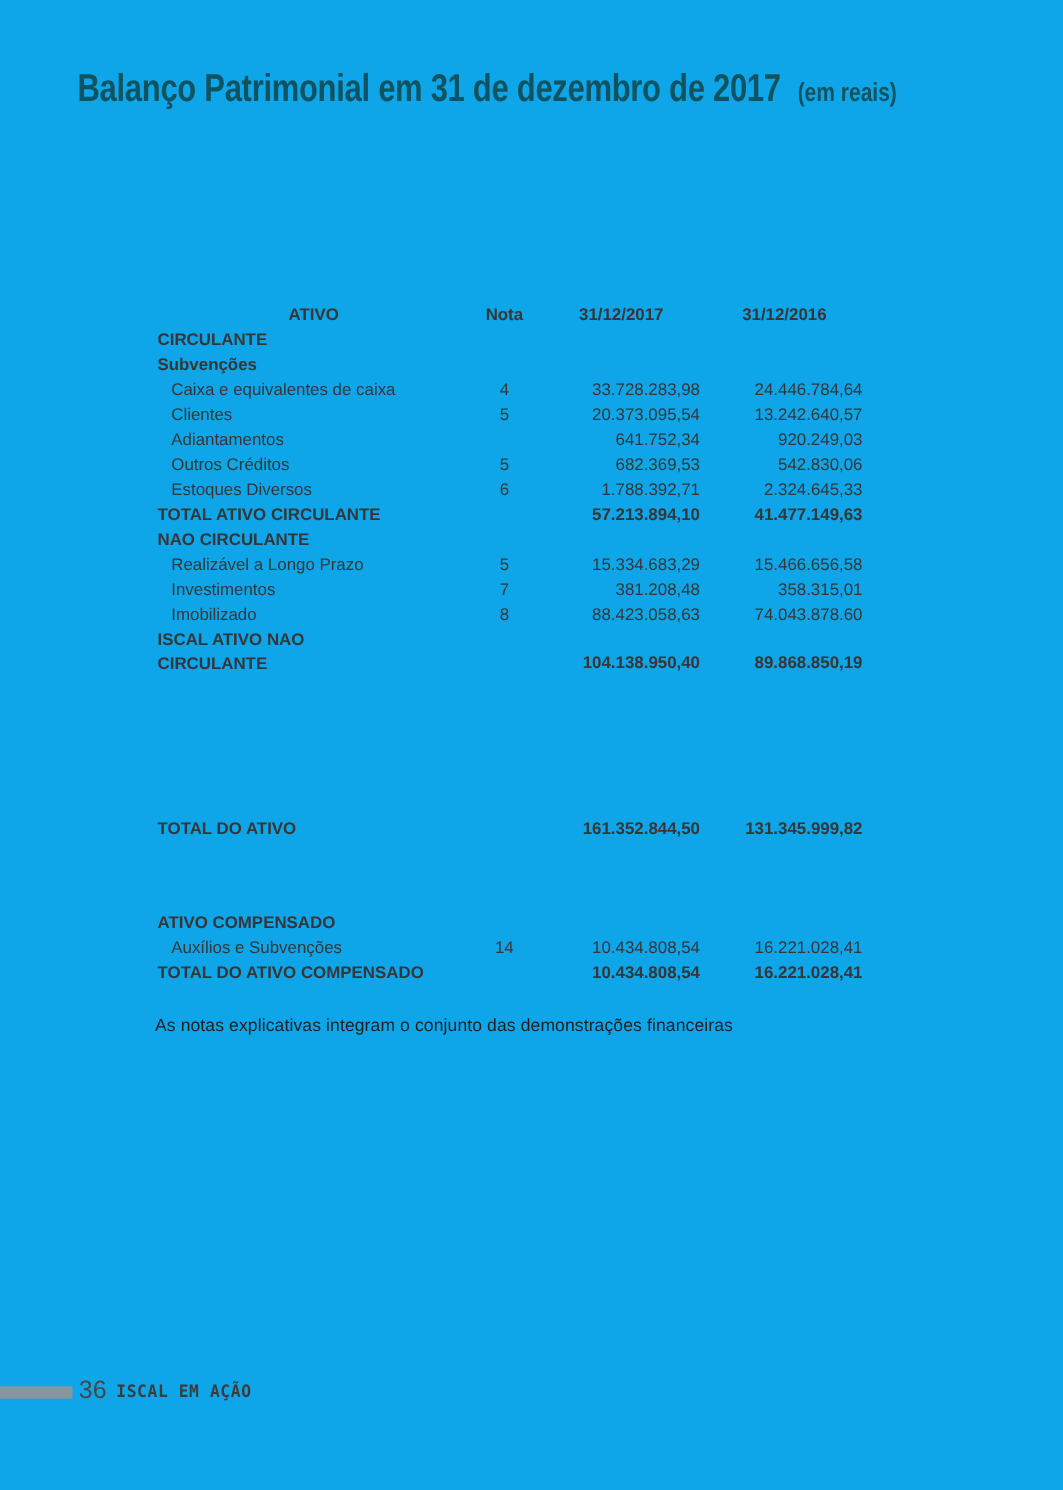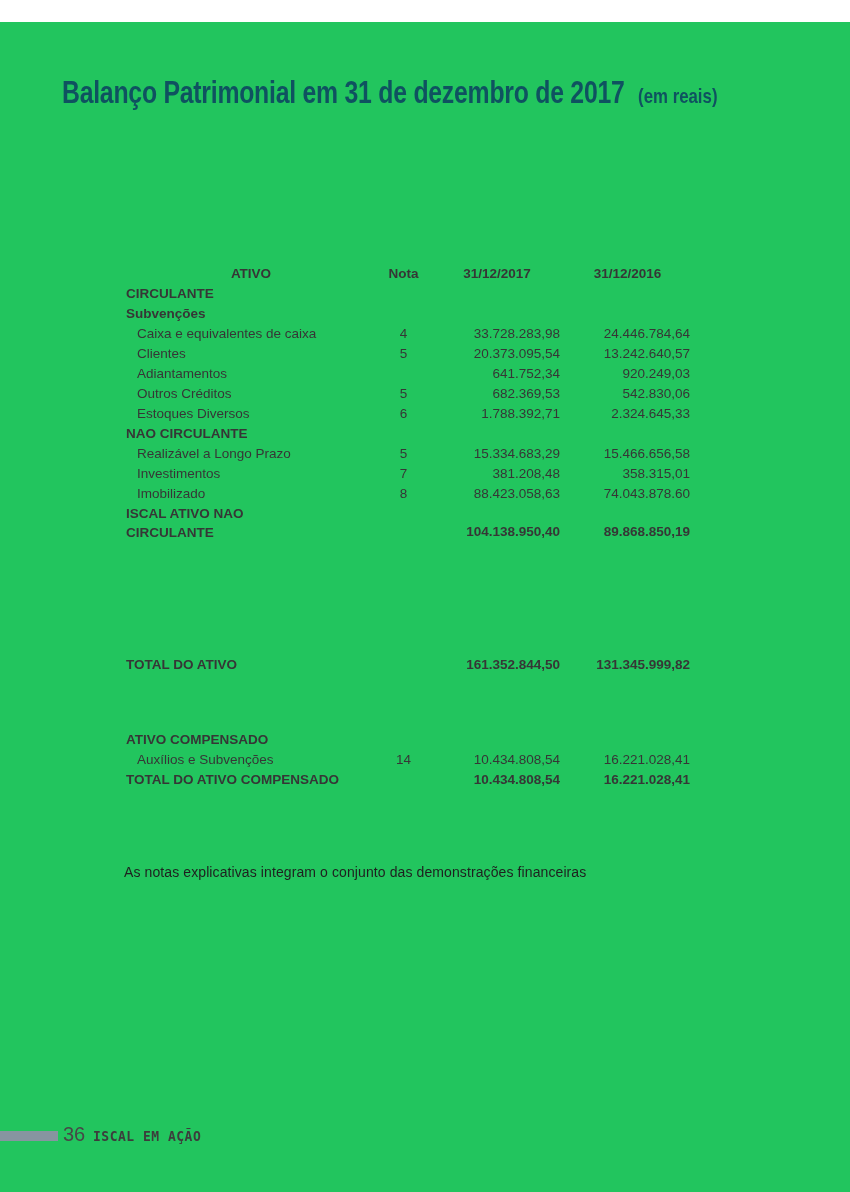--- a/index.html
+++ b/index.html
@@ -7,21 +7,21 @@
     --bar-color:#8795a0;
     --text-color:#363636;
   }
   *{margin:0;padding:0;box-sizing:border-box;}
   html,body{background:#ffffff;}
   body{
     width:850px;height:1192px;position:relative;overflow:hidden;
     font-family:"Liberation Sans","DejaVu Sans",sans-serif;
     color:var(--text-color);
   }
-  .page{position:absolute;inset:0;background:#22c55e;margin-top:22px;}
+  .page{position:absolute;inset:0;background:#0ea5e9;}
 
   
   .title{
     position:absolute;left:62px;top:52px;white-space:nowrap;
     color:var(--title-color);font-weight:bold;
     transform:scaleX(0.80);transform-origin:left center;
   }
   .title-main{font-size:31px;letter-spacing:-0.3px;}
   .title-suffix{font-size:21px;margin-left:8px;}
 
@@ -41,21 +41,21 @@
   .row.section .label{font-weight:bold;}
   .row.item .label{padding-left:11px;}
   .row.total .cell{font-weight:bold;}
   .row.total2{height:38px;align-items:flex-end;}
   .row.total2 .cell{font-weight:bold;}
   .row.total2 .label{white-space:pre-line;line-height:19px;}
   .spacer{width:100%;}
 
   
   .footnote{
-    position:absolute;left:124px;top:842px;
+    position:absolute;left:124px;top:812px;
     font-size:14px;color:#1f1f1f;letter-spacing:0.1px;
   }
 
   
   .footer{position:absolute;left:0;top:1100px;width:715px;height:30px;}
   .footer-bar{
     position:absolute;left:0;top:9px;width:58px;height:10px;
     background:var(--bar-color);display:inline-block;
   }
   .page-number{
@@ -129,20 +129,26 @@
     <div class="cell v2">542.830,06</div>
   </div>
 
   <div class="row item">
     <div class="cell label">Estoques Diversos</div>
     <div class="cell nota">6</div>
     <div class="cell v">1.788.392,71</div>
     <div class="cell v2">2.324.645,33</div>
   </div>
 
+  <div class="row total">
+    <div class="cell label">TOTAL ATIVO CIRCULANTE</div>
+    <div class="cell nota"></div>
+    <div class="cell v">57.213.894,10</div>
+    <div class="cell v2">41.477.149,63</div>
+  </div>
 
   <div class="row section">
     <div class="cell label">NAO CIRCULANTE</div>
     <div class="cell nota"></div>
     <div class="cell v"></div>
     <div class="cell v2"></div>
   </div>
 
   <div class="row item">
     <div class="cell label">Realizável a Longo Prazo</div>

